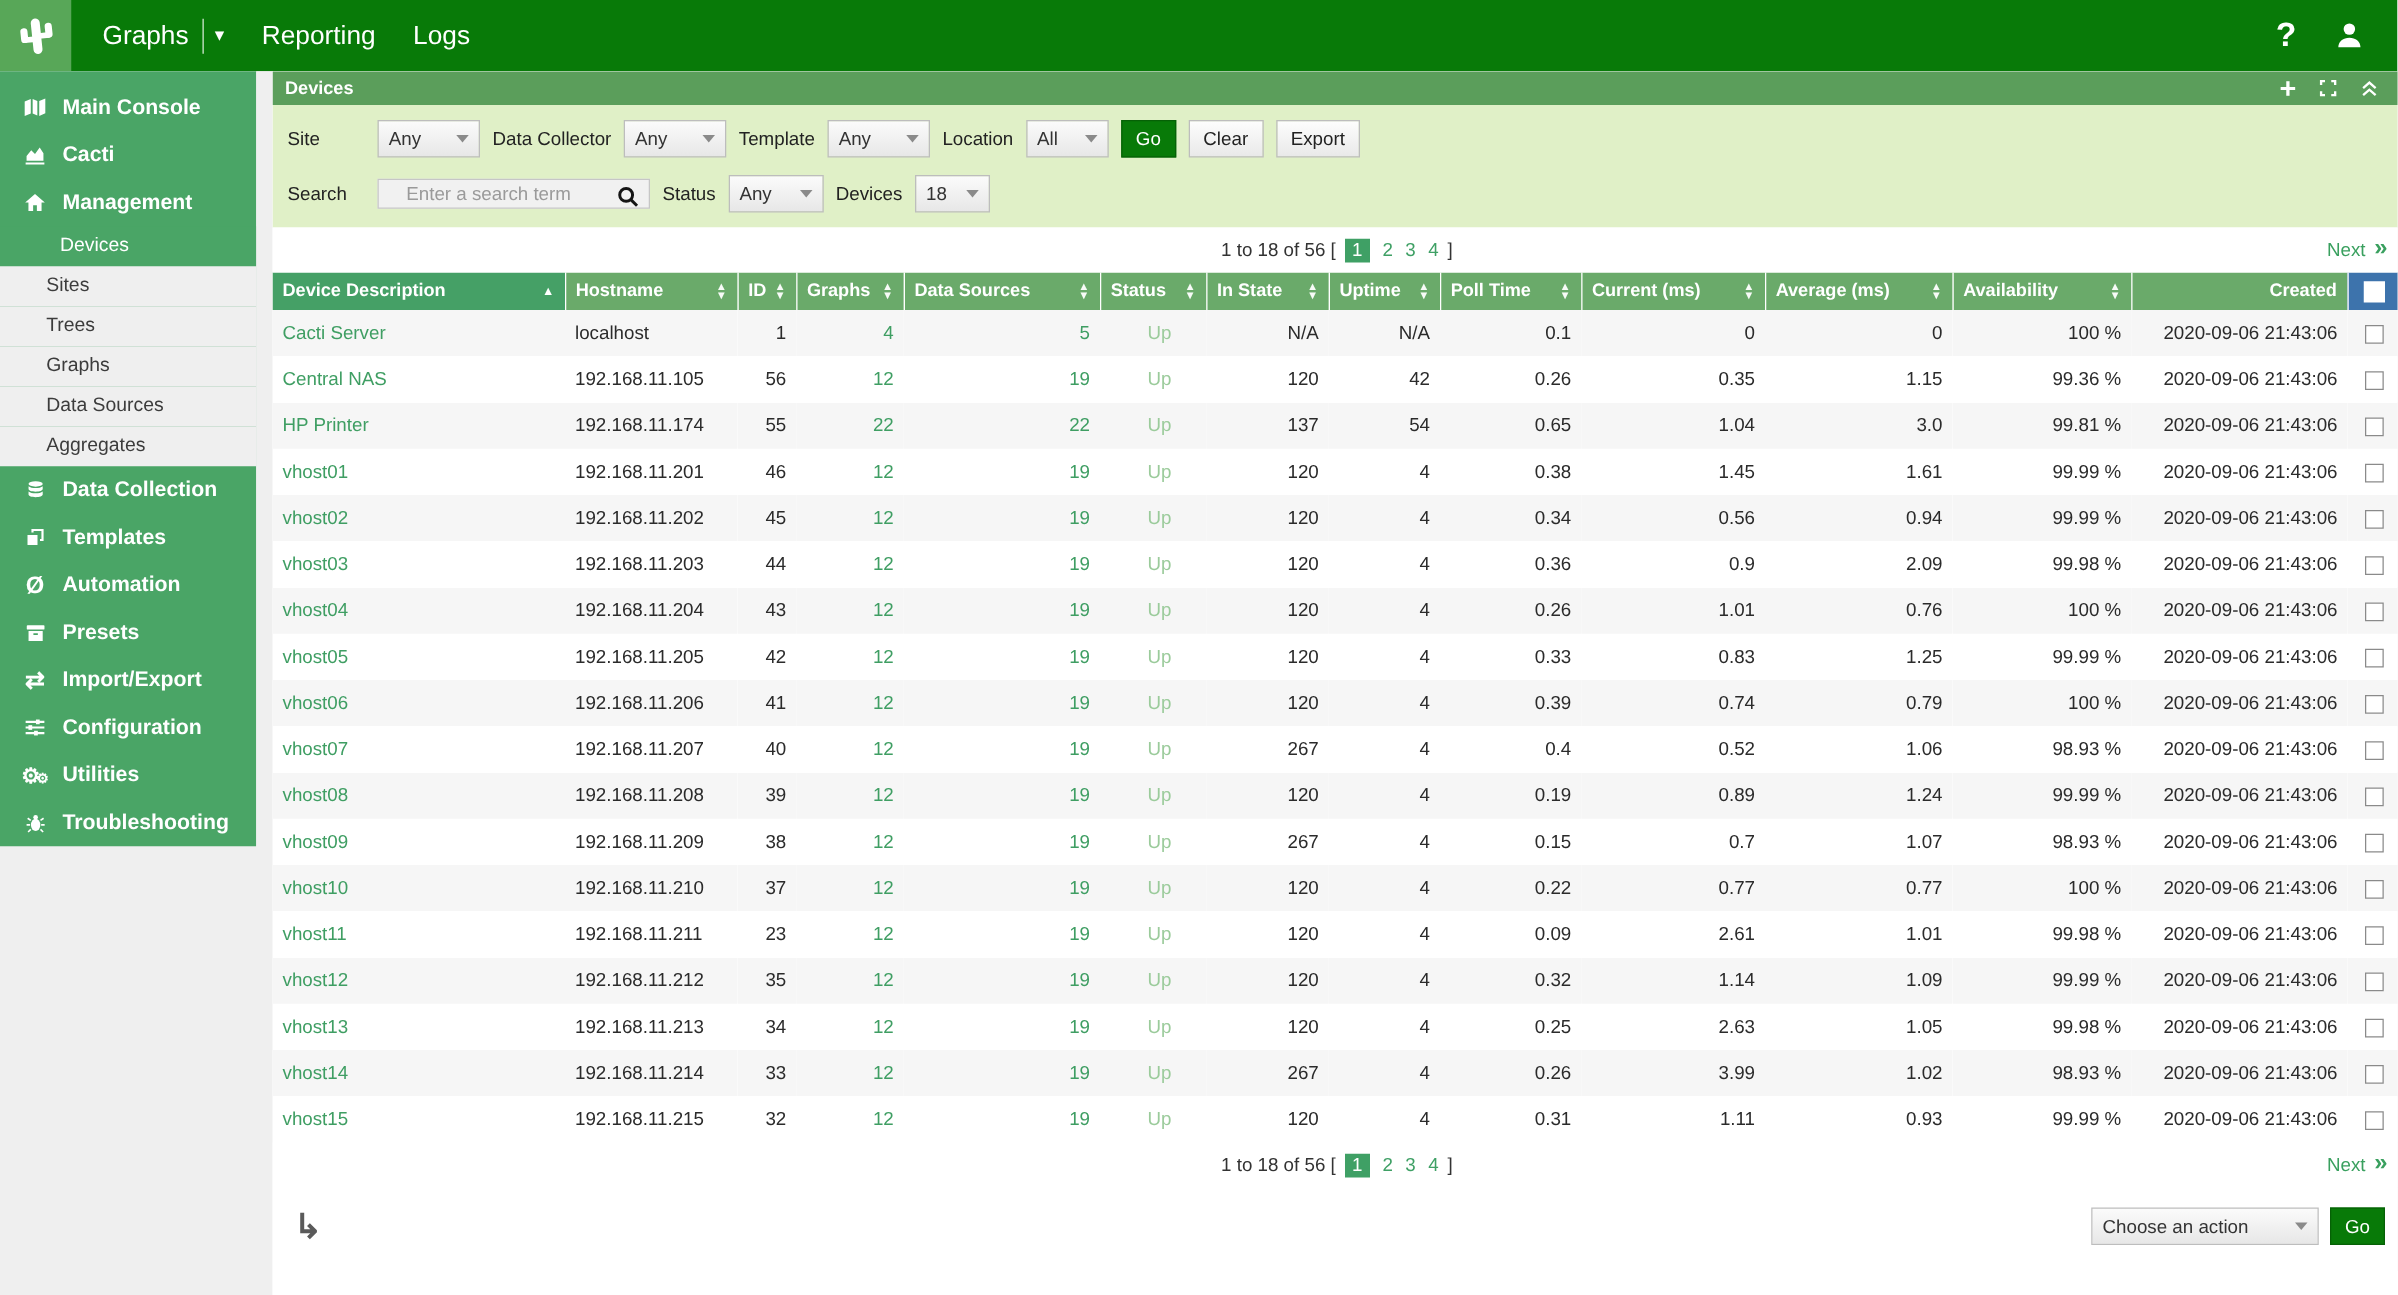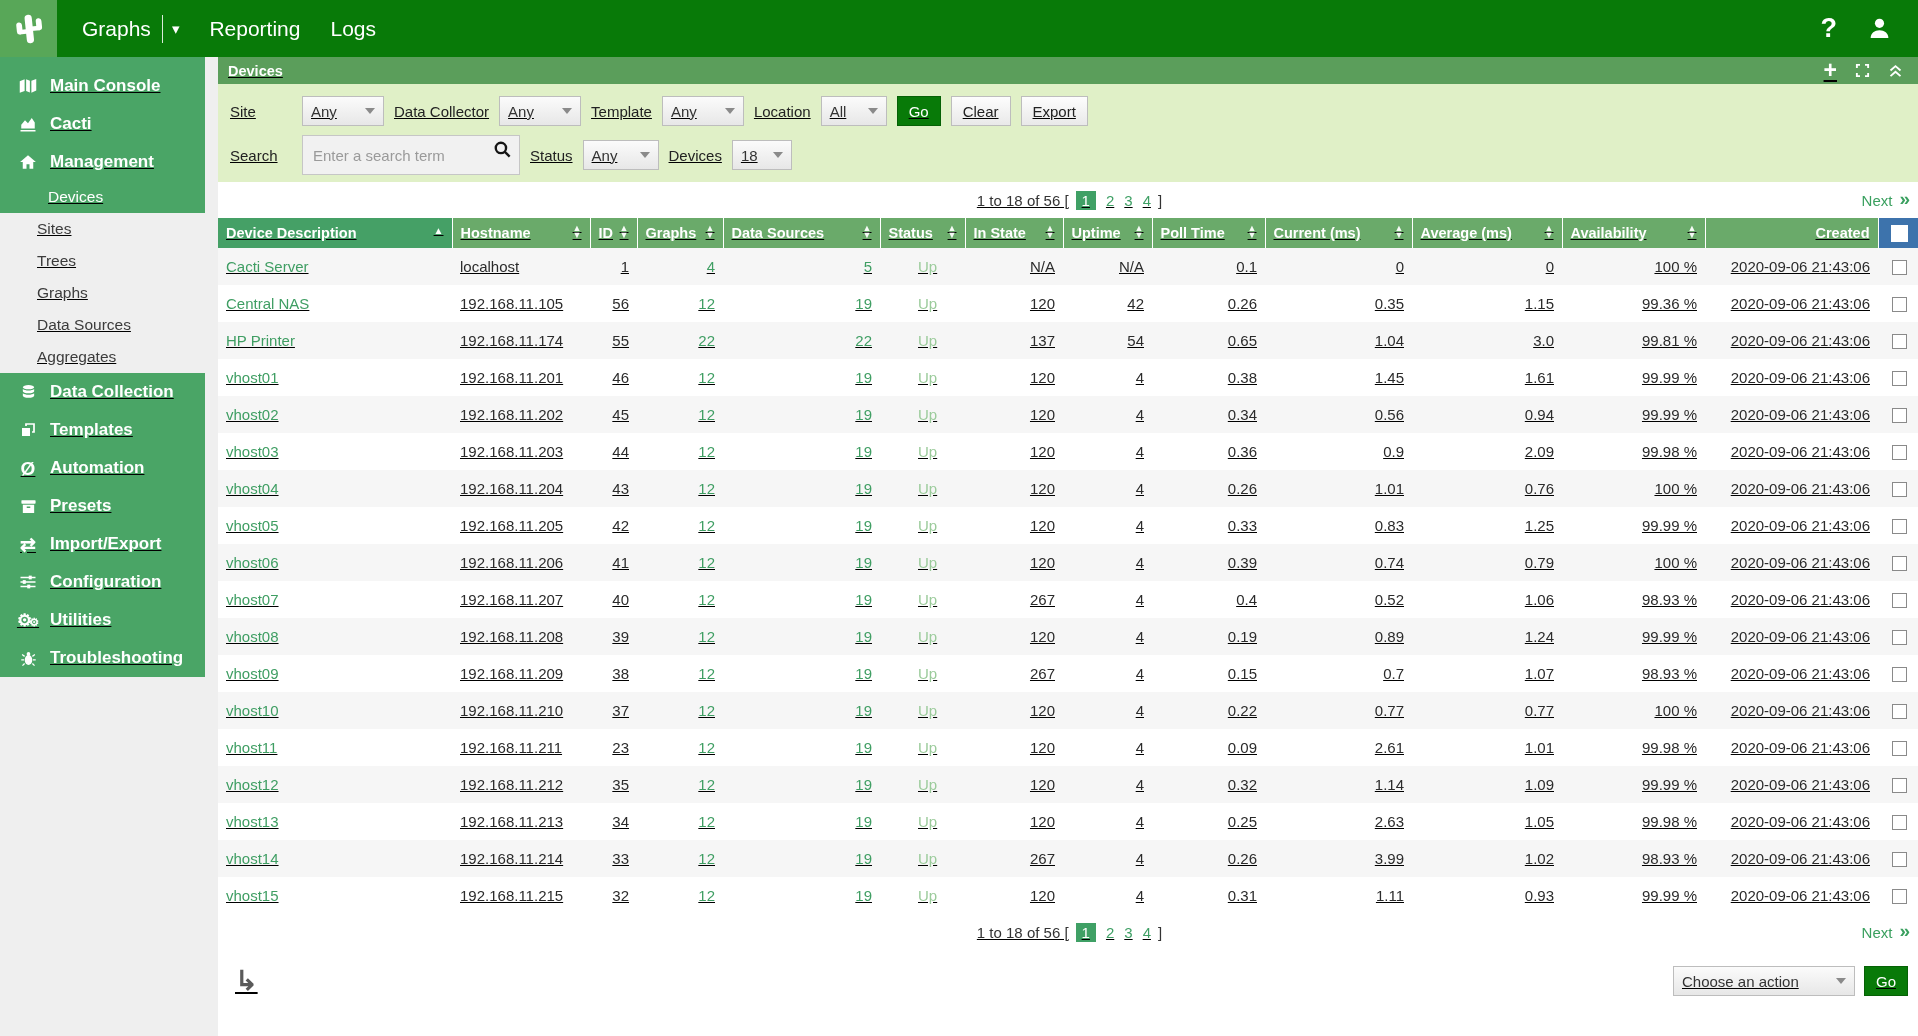--- a/index.html
+++ b/index.html
@@ -15,21 +15,21 @@
   
   .navbar { height:57px; background:#087a08; display:flex; align-items:center; color:#fff; }
   .brand { width:57px; height:57px; background:#58a758; display:flex; align-items:center; justify-content:center; cursor:pointer; flex-shrink:0; }
   .nav-items { display:flex; align-items:center; margin-left:10px; height:100%; }
   .nav-item { font-size:21px; padding:0 15px; height:100%; display:flex; align-items:center; cursor:pointer; white-space:nowrap; }
   .dd-wrap { display:flex; align-items:center; margin-left:11px; border-left:1px solid rgba(255,255,255,.85); padding-left:9px; height:28px; }
   .nav-right { margin-left:auto; display:flex; align-items:center; gap:30px; padding-right:26px; }
   .nav-right .icon-wrap { width:auto; cursor:pointer; }
 
   
-  .layout { display:flex; height:979px;text-decoration:underline; }
+  .layout { display:flex; height:979px; }
   .sidebar { width:205px; flex-shrink:0; background:#efefef; }
   .side-menu { background:#4aa566; padding-top:10px; }
   .side-item { display:flex; align-items:center; gap:10px; padding:9px 0 9px 16px; color:#fff; font-size:17px; font-weight:600; cursor:pointer; white-space:nowrap; }
   .side-sub-item { padding:7px 0 7px 48px; font-size:15.5px; color:#fff; cursor:pointer; white-space:nowrap; }
   .side-sub-item.inactive { background:#efefef; color:#3c3c3c;padding-left:37px; }
   .side-sub-item.active { background:#4aa566; color:#fff; }
 
   .main { flex:1; padding-left:13px; background:#efefef; }
   .panel { background:#fff; height:100%; display:flex; flex-direction:column; overflow:hidden; }
 
@@ -42,38 +42,38 @@
   
   .filter-box { background:#e0f0c7; padding:10px 12px; display:flex; flex-direction:column; gap:10px; flex-shrink:0; }
   .filter-row { display:flex; align-items:center; gap:10px; height:34px; }
   .f-label { font-size:15px; color:#222; white-space:nowrap; }
   .f-label.first { width:62px; }
   .select { background:linear-gradient(#fbfbfb,#e7e7e7); border:1px solid #bdbdbd; height:30px; display:inline-flex; align-items:center; justify-content:space-between; padding:0 8px; font-size:15px; color:#333; cursor:pointer; }
   .caret { width:0; height:0; border-left:5px solid transparent; border-right:5px solid transparent; border-top:6px solid #8a8a8a; margin-left:8px; }
   .btn { height:30px; border:1px solid #bdbdbd; background:linear-gradient(#fdfdfd,#e9e9e9); font-size:15px; padding:0 11px; cursor:pointer; color:#222; font-family:inherit; }
   .btn.primary { background:#087a08; border-color:#066106; color:#fff; }
   .search-wrap { position:relative; display:inline-block; }
-  .search-input { width:218px; height:40px; background:#f1f1f1; border:1px solid #c6c6c6; padding:0 36px 0 10px; font-size:15px; color:#333; font-family:inherit; outline:none; }
+  .search-input { width:218px; height:24px; background:#f1f1f1; border:1px solid #c6c6c6; padding:0 36px 0 22px; font-size:15px; color:#333; font-family:inherit; outline:none; }
   .search-input::placeholder { color:#9a9a9a; }
   .search-icon { position:absolute; right:8px; top:5px; cursor:pointer; }
 
   
   .pagenav { position:relative; height:36px; background:#fff; display:flex; align-items:center; justify-content:center; font-size:15px; color:#333; flex-shrink:0; }
   .pages { display:flex; align-items:center; gap:10px; margin:0 7px; }
   .page-link { color:#3fa065; cursor:pointer; }
   .page-current { background:#3fa065; color:#fff; padding:1px 6px; cursor:default; }
   .next-link { position:absolute; right:13px; color:#3aa05f; cursor:pointer; display:flex; gap:7px; align-items:center; }
   .next-glyph { font-size:19px; font-weight:bold; letter-spacing:-2px; margin-top:-2px; }
 
   
   table { border-collapse:collapse; table-layout:fixed; width:100%; flex-shrink:0; }
   thead th { background:#6aaa6a; color:#fff; font-size:14.5px; height:30px; padding:0 8px; font-weight:bold; border-right:1px solid #fff; }
   thead th.sorted { background:#45a066; }
   thead th.cb-col { background:#3d73ac; border-right:none; text-align:center; cursor:pointer; }
-  .th-inner { display:flex; align-items:flex-start; justify-content:space-between; gap:4px; cursor:pointer; }
+  .th-inner { display:flex; align-items:center; justify-content:space-between; gap:4px; cursor:pointer; }
   .th-inner.end { justify-content:flex-end; cursor:default; }
   .sort-stack { display:flex; flex-direction:column; line-height:7px; font-size:9px; color:rgba(255,255,255,.95); }
   .sort-asc { font-size:10px; color:#fff; }
   tbody td { font-size:15px; height:37px; padding:0 8px; color:#2b2b2b; white-space:nowrap; overflow:hidden; }
   tr.odd { background:#f6f6f6; }
   tr.even { background:#fff; }
   td.right { text-align:right; }
   td.link { color:#3f9e63; cursor:pointer; }
   td.green { color:#3f9e63; cursor:pointer; }
   td.status { color:#9bcb9b; padding-left:38px; }

